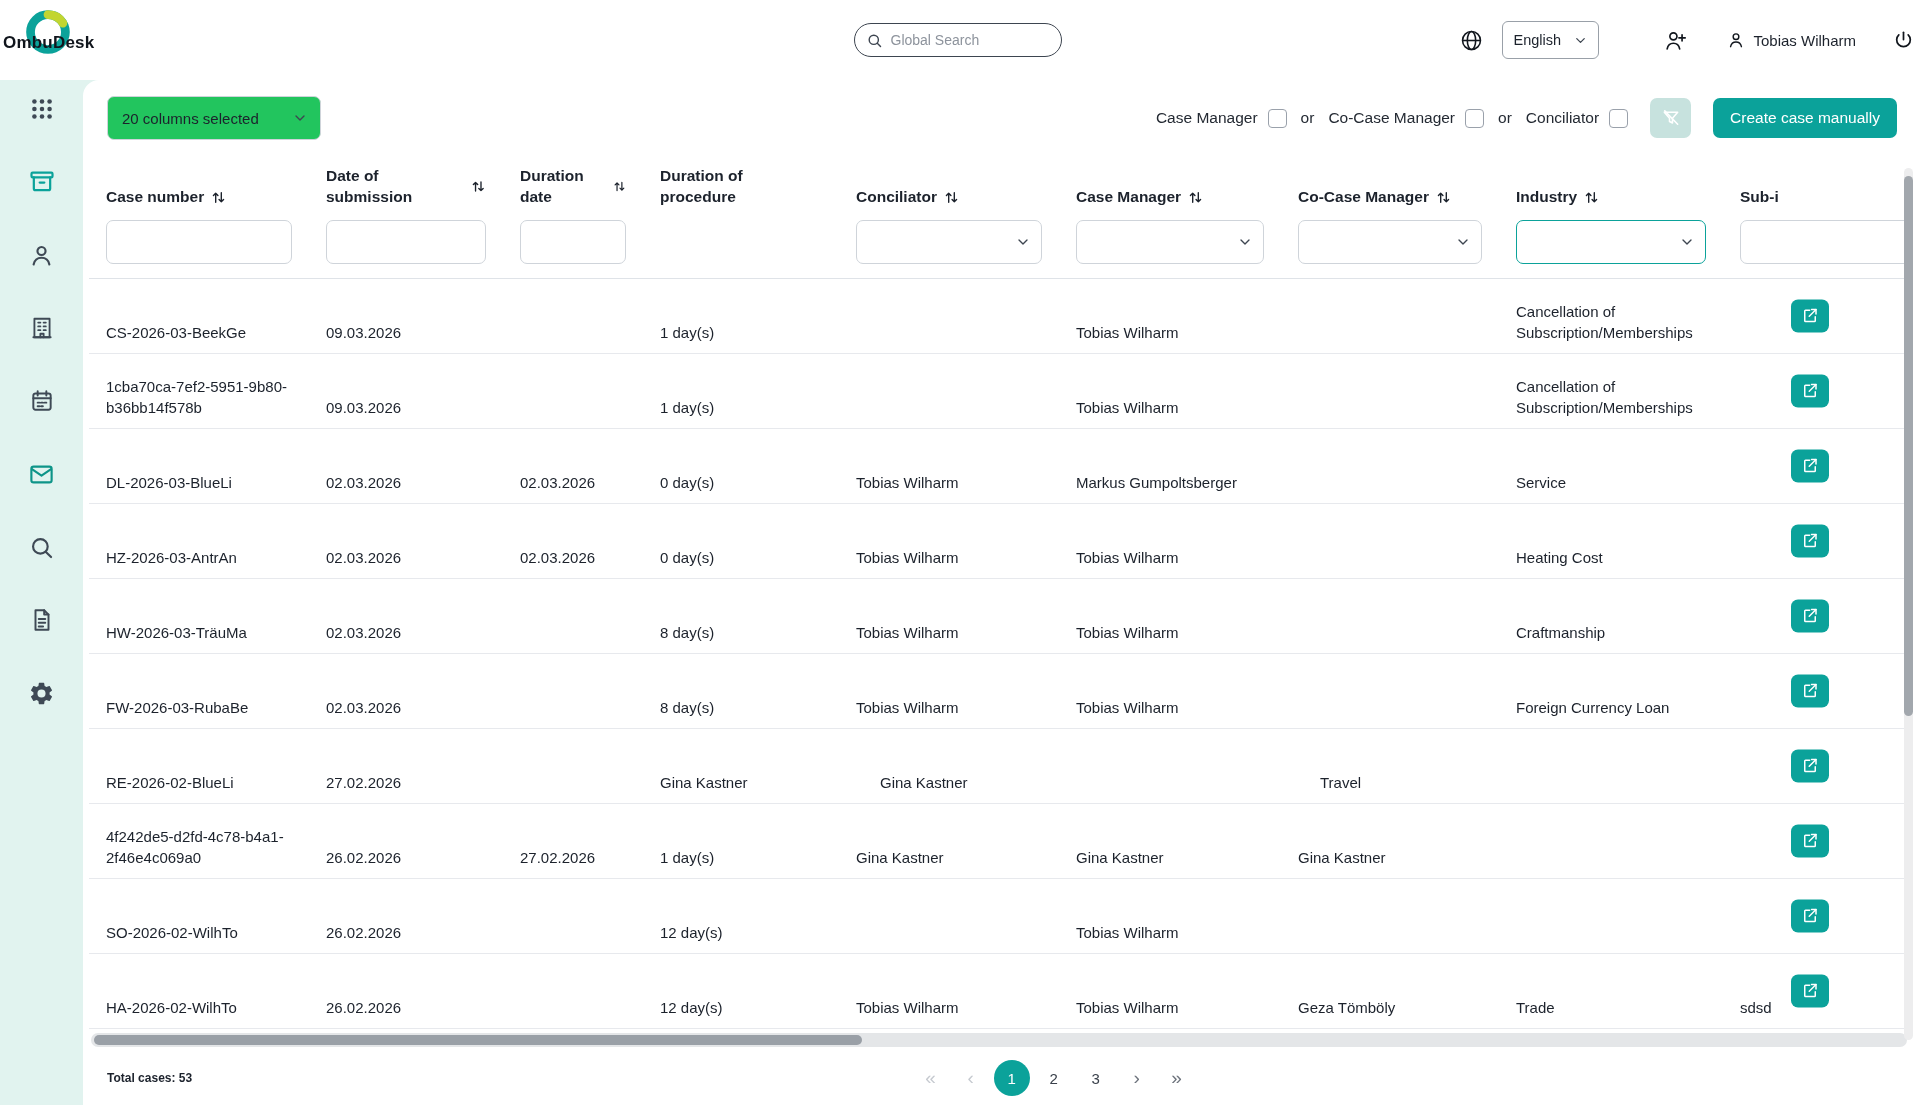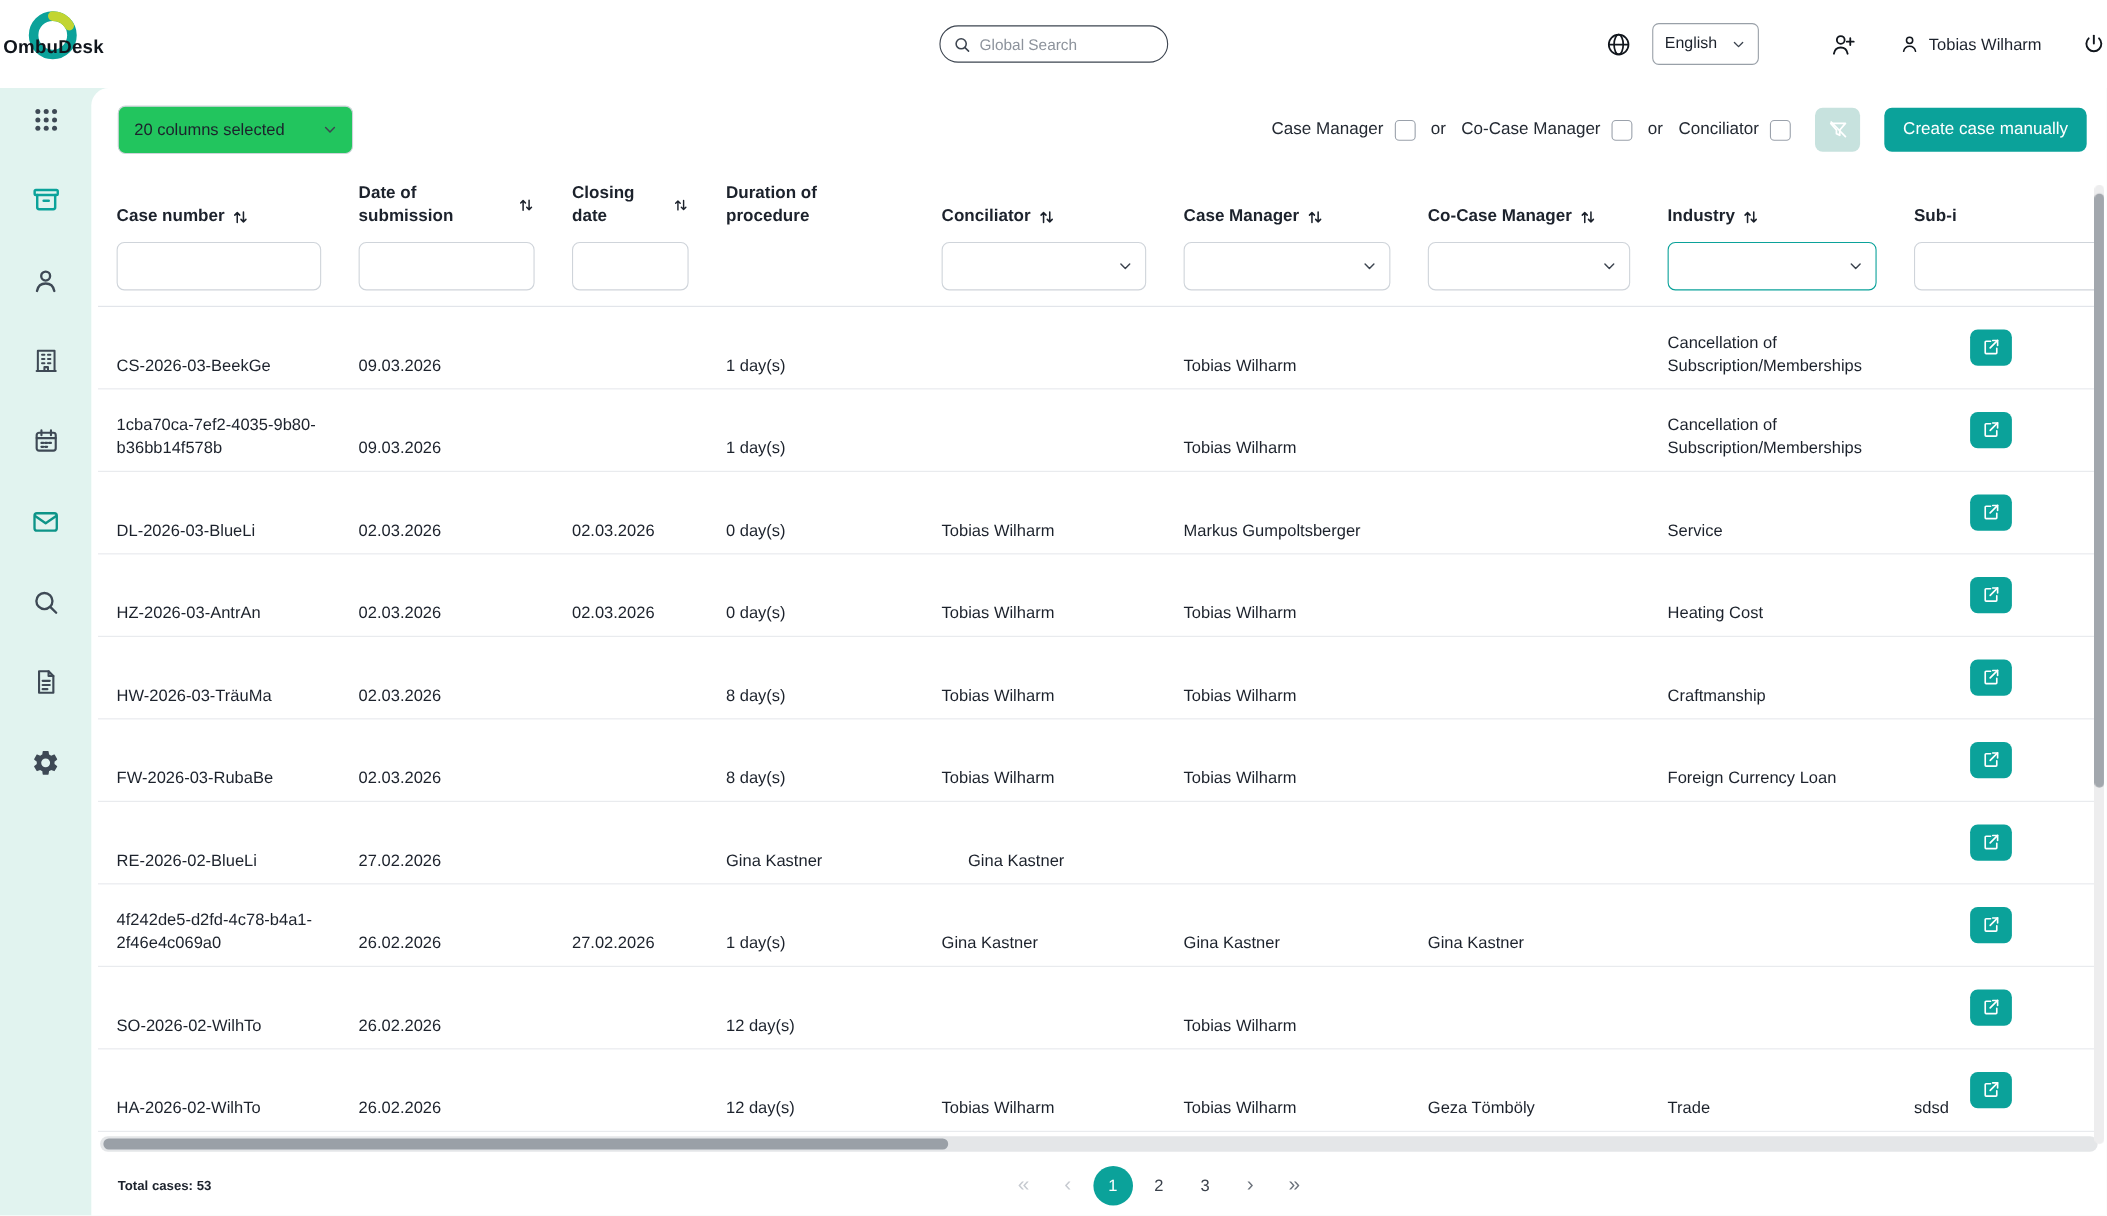--- a/index.html
+++ b/index.html
@@ -258,21 +258,21 @@
               <path d="M5 13V3.5M5 3.5 2.6 5.9M5 3.5l2.4 2.4M11 3v9.5m0 0 2.4-2.4M11 12.5 8.6 10.1"></path>
             </svg>
         </div>
         <div class="cell c2">
           <span>Date of submission</span>
           <svg width="15" height="15" viewBox="0 0 16 16" fill="none" stroke="#1c222c" stroke-width="1.5" stroke-linecap="round" stroke-linejoin="round">
               <path d="M5 13V3.5M5 3.5 2.6 5.9M5 3.5l2.4 2.4M11 3v9.5m0 0 2.4-2.4M11 12.5 8.6 10.1"></path>
             </svg>
         </div>
         <div class="cell c3">
-          <span>Closing date</span>
+          <span>Duration date</span>
           <svg width="15" height="15" viewBox="0 0 16 16" fill="none" stroke="#1c222c" stroke-width="1.5" stroke-linecap="round" stroke-linejoin="round">
               <path d="M5 13V3.5M5 3.5 2.6 5.9M5 3.5l2.4 2.4M11 3v9.5m0 0 2.4-2.4M11 12.5 8.6 10.1"></path>
             </svg>
         </div>
         <div class="cell c4">
           <span>Duration of procedure</span>
         </div>
         <div class="cell c5">
           <span>Conciliator</span>
           <svg width="15" height="15" viewBox="0 0 16 16" fill="none" stroke="#1c222c" stroke-width="1.5" stroke-linecap="round" stroke-linejoin="round">
@@ -359,21 +359,21 @@
     <div class="cell c9"></div>
     <button class="row-action">
       <svg width="18" height="18" viewBox="0 0 24 24" fill="none" stroke="#ffffff" stroke-width="2" stroke-linecap="round" stroke-linejoin="round">
         <path d="M14 4h6v6"></path>
                 <path d="M20 4l-9 9"></path>
                 <path d="M19 13.5V19a1 1 0 0 1-1 1H6a1 1 0 0 1-1-1V6a1 1 0 0 1 1-1h5.5"></path>
       </svg>
     </button>
   </div>
           <div class="trow body-row">
-    <div class="cell c1">1cba70ca-7ef2-4035-9b80-b36bb14f578b</div>
+    <div class="cell c1">1cba70ca-7ef2-5951-9b80-b36bb14f578b</div>
     <div class="cell c2">09.03.2026</div>
     <div class="cell c3"></div>
     <div class="cell c4">1 day(s)</div>
     <div class="cell c5"></div>
     <div class="cell c6">Tobias Wilharm</div>
     <div class="cell c7"></div>
     <div class="cell c8">Cancellation of Subscription/Memberships</div>
     <div class="cell c9"></div>
     <button class="row-action">
       <svg width="18" height="18" viewBox="0 0 24 24" fill="none" stroke="#ffffff" stroke-width="2" stroke-linecap="round" stroke-linejoin="round">
@@ -455,20 +455,21 @@
       </svg>
     </button>
   </div>
           <div class="trow body-row">
     <div class="cell c1">RE-2026-02-BlueLi</div>
     <div class="cell c2">27.02.2026</div>
     <div class="cell c3"></div>
     <div class="cell c5">Gina Kastner</div>
     <div class="cell c6">Gina Kastner</div>
     <div class="cell c7"></div>
+    <div class="cell c8">Travel</div>
     <div class="cell c9"></div>
     <button class="row-action">
       <svg width="18" height="18" viewBox="0 0 24 24" fill="none" stroke="#ffffff" stroke-width="2" stroke-linecap="round" stroke-linejoin="round">
         <path d="M14 4h6v6"></path>
                 <path d="M20 4l-9 9"></path>
                 <path d="M19 13.5V19a1 1 0 0 1-1 1H6a1 1 0 0 1-1-1V6a1 1 0 0 1 1-1h5.5"></path>
       </svg>
     </button>
   </div>
           <div class="trow body-row">

